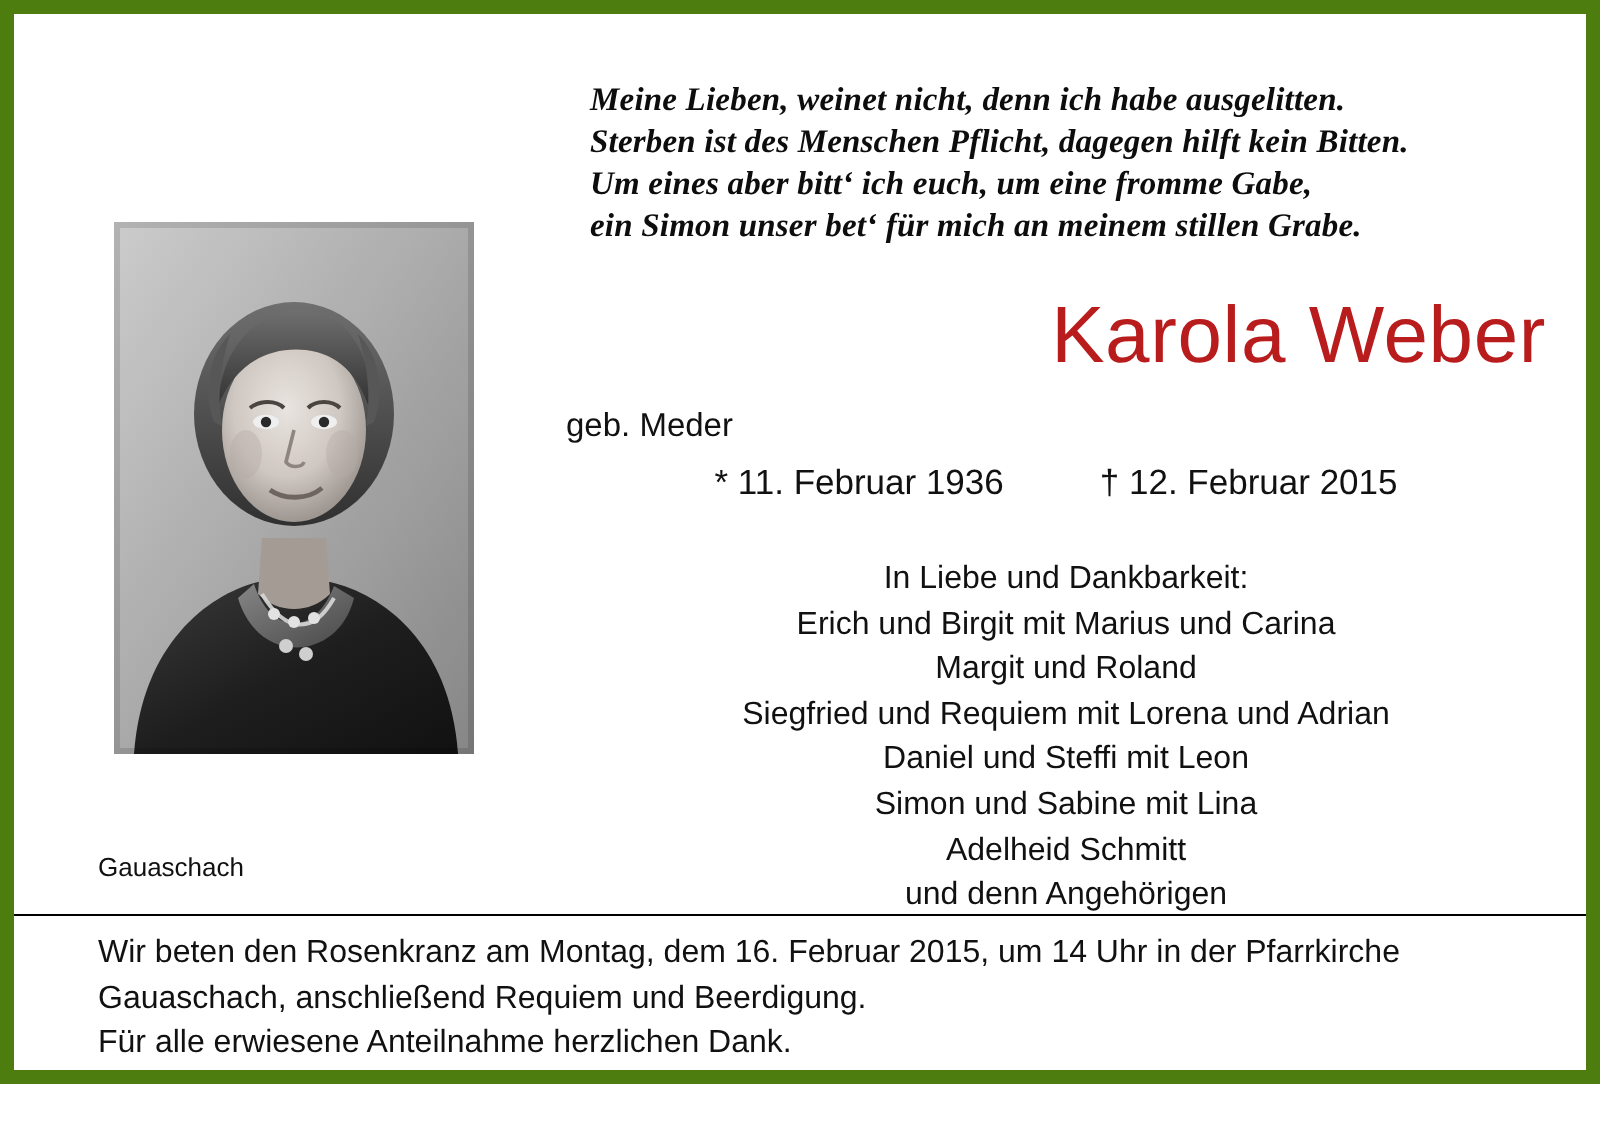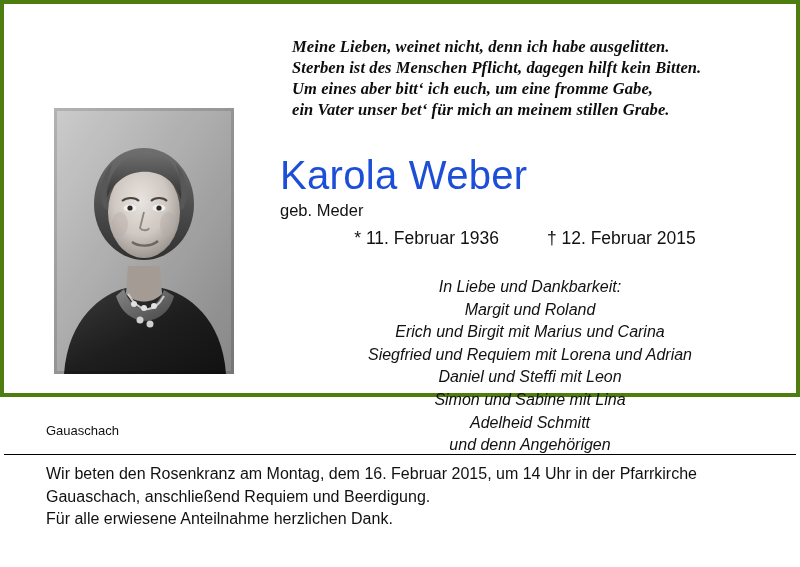--- a/index.html
+++ b/index.html
@@ -10,24 +10,24 @@
   body {
     width: 800px;
     height: 567px;
     font-family: "Liberation Sans", sans-serif;
     color: #111111;
     overflow: hidden;
   }
   .notice {
     position: relative;
     width: 800px;
-    height: 397px;
+    height: 542px;
     box-sizing: border-box;
     background: #ffffff;
-    border: 4px solid #4d7c0f;
+    border: 7px solid #4d7c0f;
   }
   .inner {
     position: absolute;
     inset: 0;
     background: #ffffff;
   }
 
   
   .poem {
     position: absolute;
@@ -55,28 +55,28 @@
   .portrait {
     width: 100%;
     height: 100%;
     display: block;
   }
 
   
   .name {
     position: absolute;
     left: 276px;
-    top: 148px;
+    top: 138px;
     width: 490px;
-    text-align: left;
+    text-align: right;
     font-family: "Liberation Sans", sans-serif;
     font-size: 40px;
     line-height: 46px;
     font-weight: 400;
-    color: #1d4ed8;
+    color: #b91c1c;
     letter-spacing: 0.3px;
   }
   .maiden {
     position: absolute;
     left: 276px;
     top: 197px;
     width: 490px;
     font-size: 16.5px;
     color: #111;
   }
@@ -97,21 +97,21 @@
   .family {
     position: absolute;
     left: 276px;
     top: 272px;
     width: 500px;
     text-align: center;
     font-size: 16px;
     line-height: 22.6px;
     color: #111;
   }
-  .family div { white-space: nowrap; font-style: italic; }
+  .family div { white-space: nowrap; }
 
   
   .place {
     position: absolute;
     left: 42px;
     top: 419px;
     font-size: 13px;
     color: #111;
   }
 
@@ -140,21 +140,21 @@
 </head>
 <body>
 
 <div class="notice">
   <div class="inner">
 
     <div class="poem">
       <div>Meine Lieben, weinet nicht, denn ich habe ausgelitten.</div>
       <div>Sterben ist des Menschen Pflicht, dagegen hilft kein Bitten.</div>
       <div>Um eines aber bitt‘ ich euch, um eine fromme Gabe,</div>
-      <div>ein Vater unser bet‘ für mich an meinem stillen Grabe.</div>
+      <div>ein Simon unser bet‘ für mich an meinem stillen Grabe.</div>
     </div>
 
     <div class="portrait-wrap">
       <svg class="portrait" viewBox="0 0 180 266" preserveAspectRatio="none">
         <defs>
           <linearGradient id="bgGrad" x1="0" y1="0" x2="1" y2="1">
             <stop offset="0%" stop-color="#d9d9d9"></stop>
             <stop offset="45%" stop-color="#b8b8b8"></stop>
             <stop offset="100%" stop-color="#8f8f8f"></stop>
           </linearGradient>
@@ -224,22 +224,22 @@
     <div class="name">Karola Weber</div>
     <div class="maiden">geb. Meder</div>
 
     <div class="dates">
       <span>* 11. Februar 1936</span>
       <span>† 12. Februar 2015</span>
     </div>
 
     <div class="family">
       <div>In Liebe und Dankbarkeit:</div>
+      <div>Erich und Birgit mit Marius und Carina</div>
       <div>Margit und Roland</div>
-      <div>Erich und Birgit mit Marius und Carina</div>
       <div>Siegfried und Requiem mit Lorena und Adrian</div>
       <div>Daniel und Steffi mit Leon</div>
       <div>Simon und Sabine mit Lina</div>
       <div>Adelheid Schmitt</div>
       <div>und denn Angehörigen</div>
     </div>
 
     <div class="place">Gauaschach</div>
 
     <div class="divider"></div>

